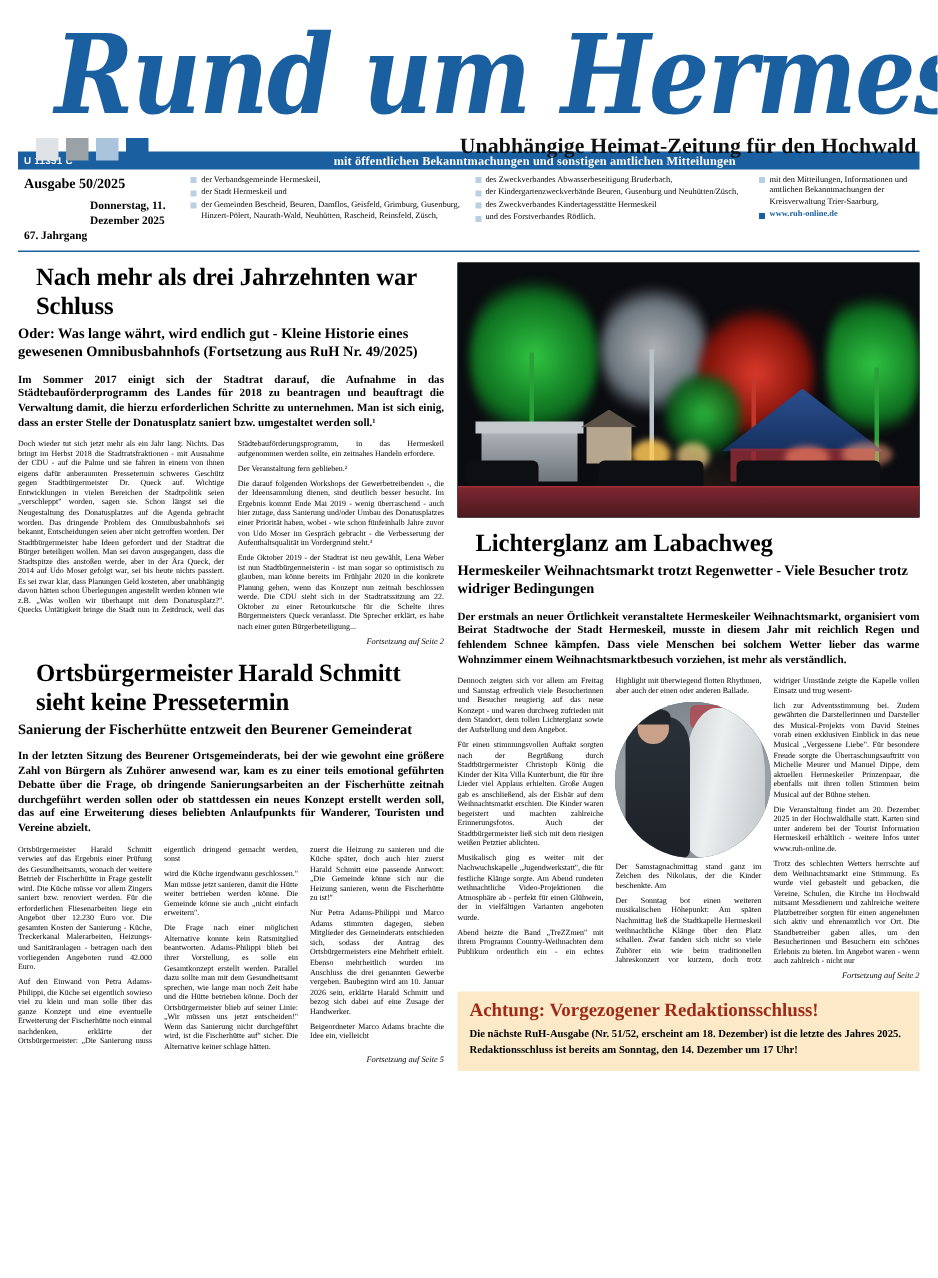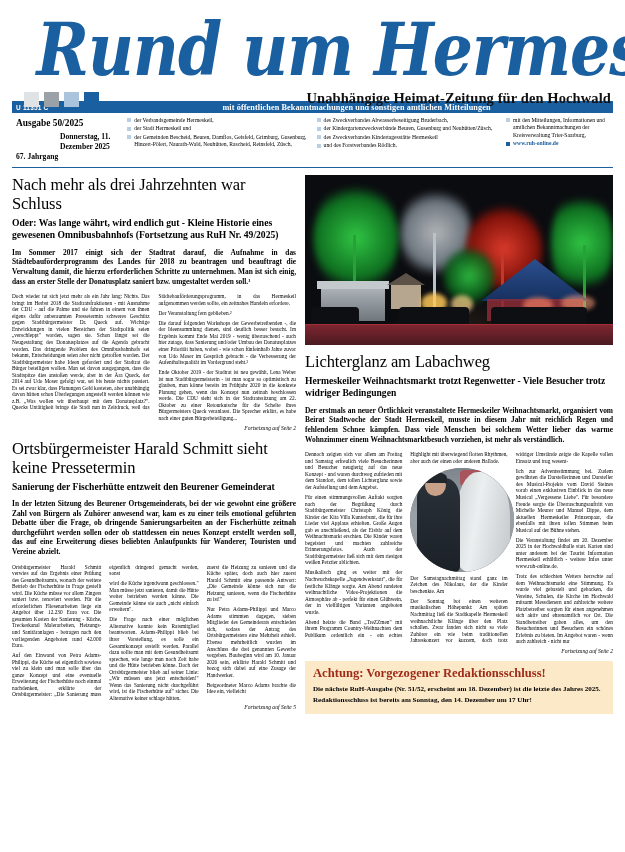--- a/index.html
+++ b/index.html
@@ -83,22 +83,22 @@
   .inf-item .txt{flex:1;}
   .inf-item .txt.bold{font-weight:700;color:#1a5fa0;}
 
   
   .main{display:flex;gap:9px;margin-top:7px;}
   .left{width:292px;}
   .right{width:308px;}
 
   h1.head{
     font-family:"Liberation Serif", serif;
-    font-size:16.5px;line-height:19px;font-weight:400;
-    margin:0 0 4px 0;letter-spacing:-.1px;
+    font-size:16.5px;line-height:19px;font-weight:700;
+    margin:0 0 4px 12px;letter-spacing:-.1px;
   }
   h2.sub{
     font-family:"Liberation Serif", serif;
     font-size:9.6px;line-height:12.4px;font-weight:700;
     margin:0 0 6px 0;
   }
   .lead{
     font-size:7.4px;line-height:9.6px;font-weight:700;
     text-align:justify;margin:0 0 7px 0;
   }

